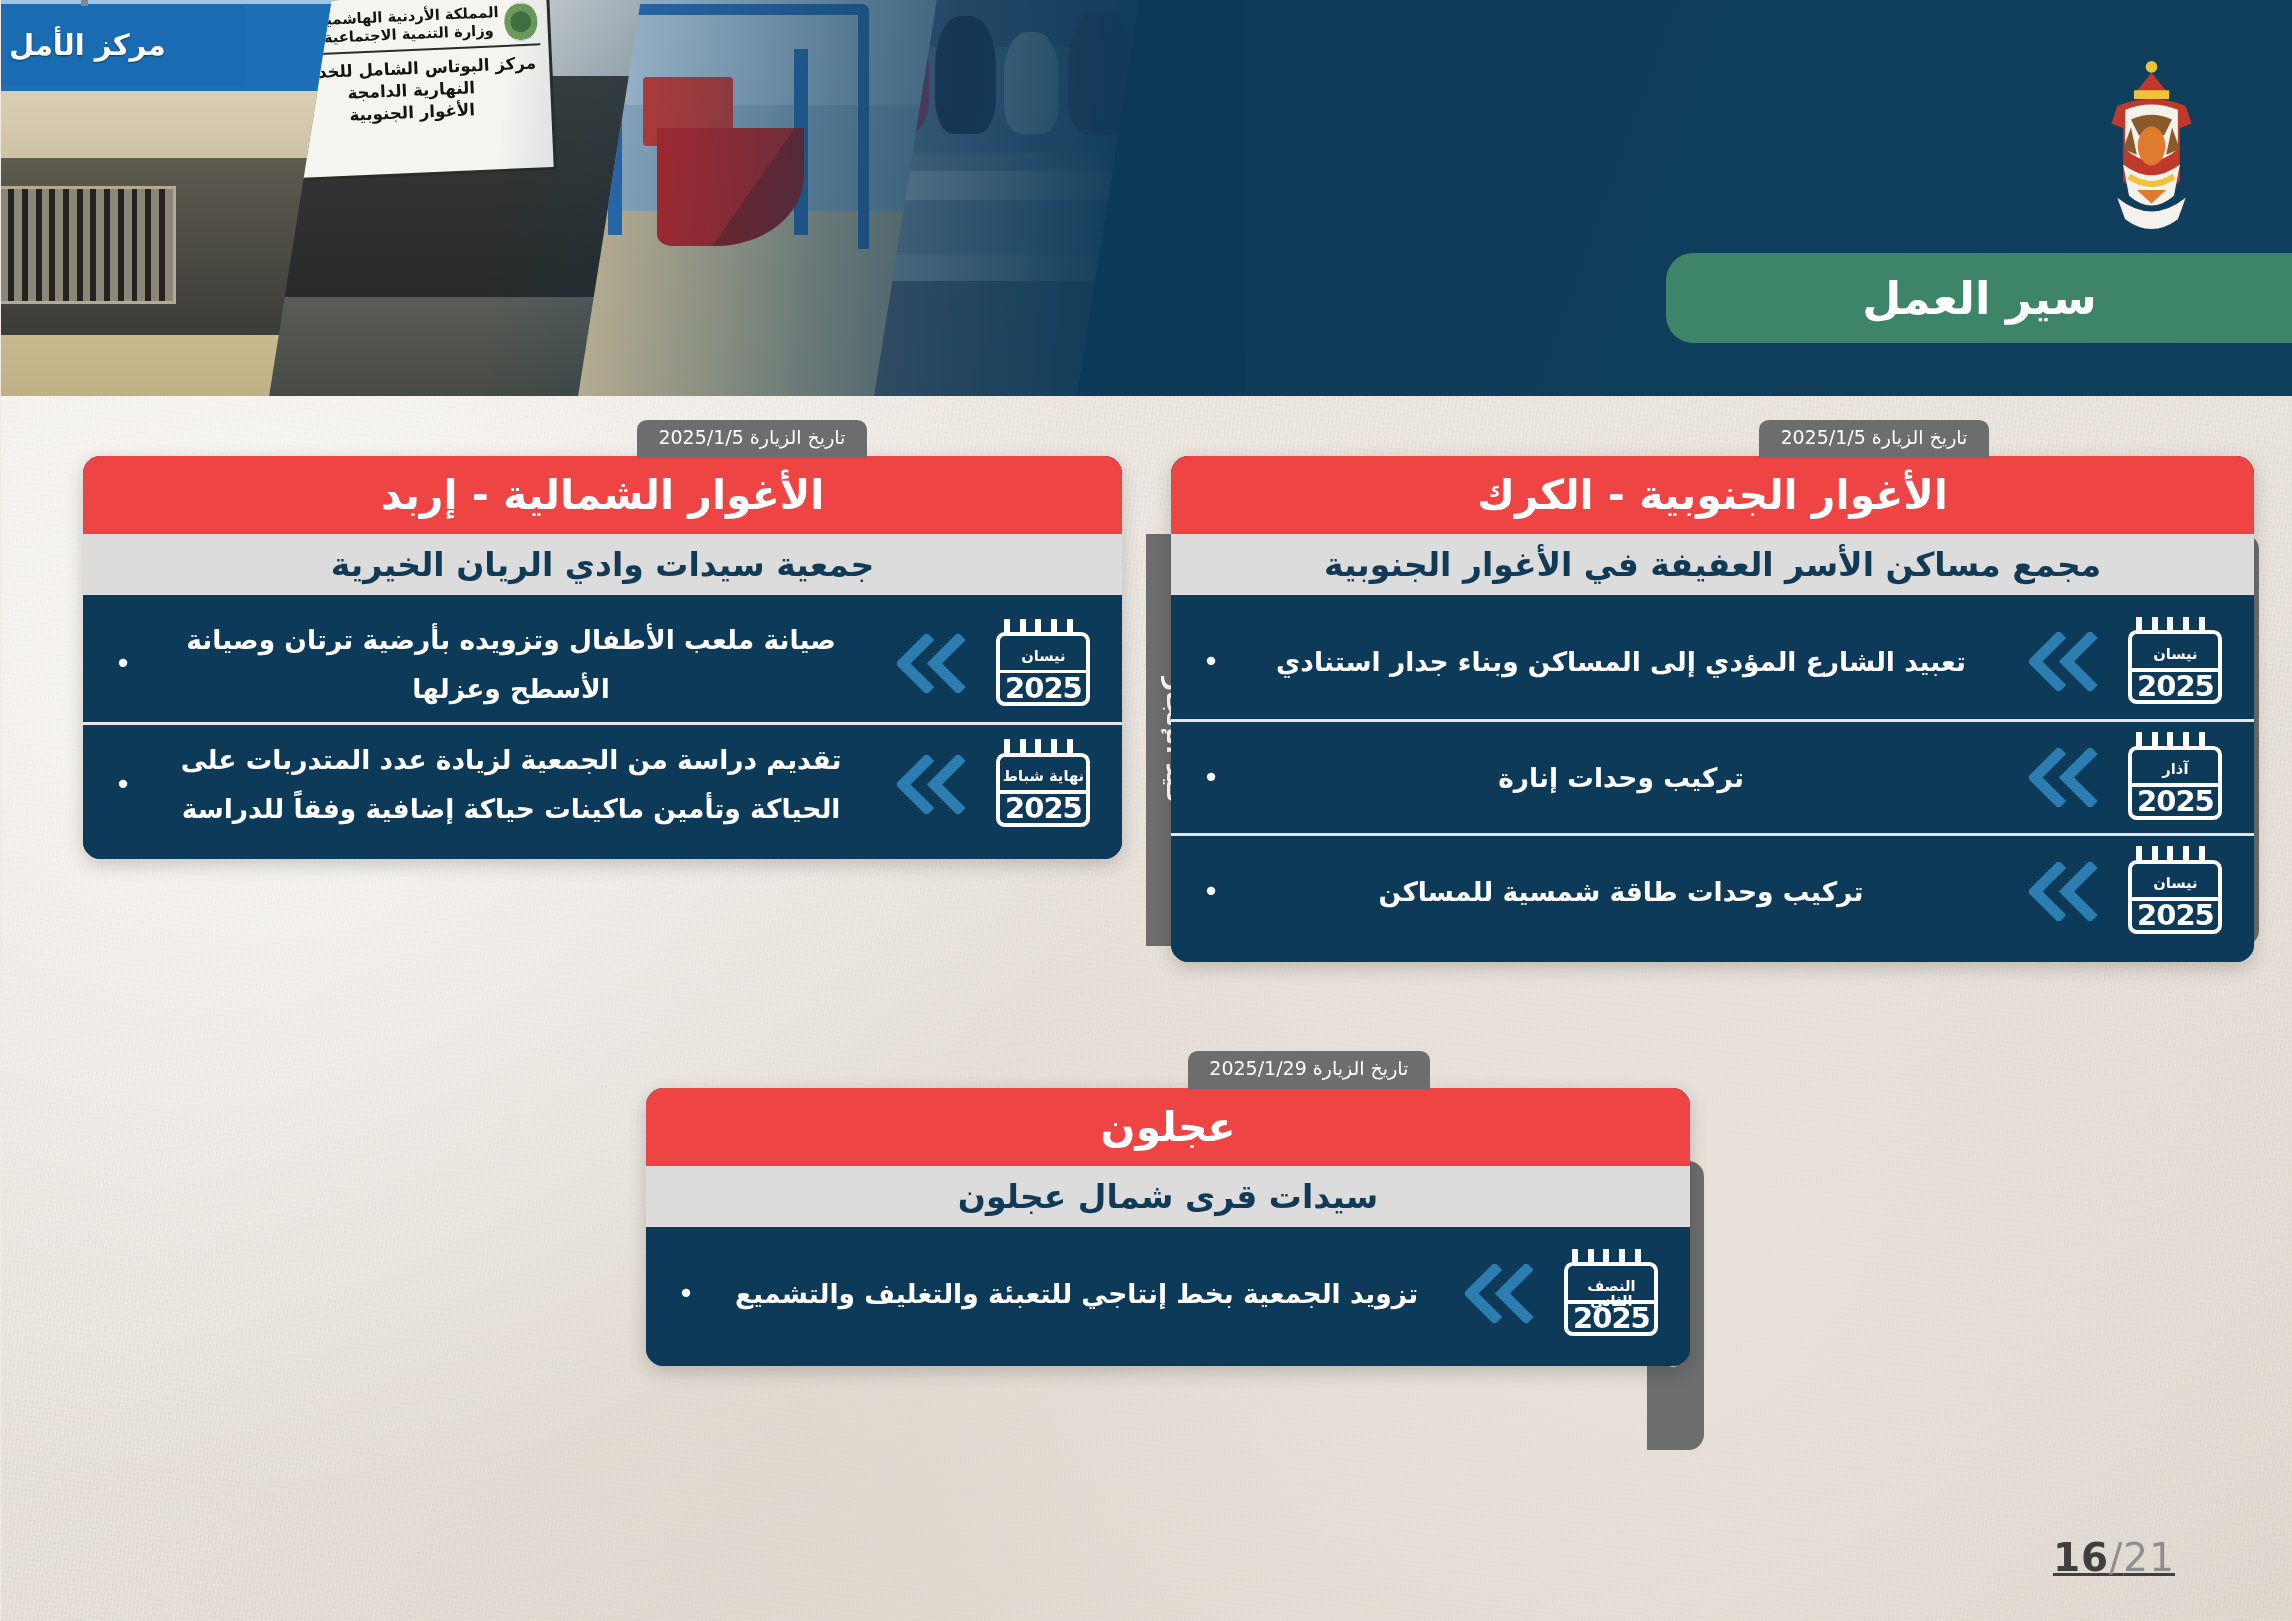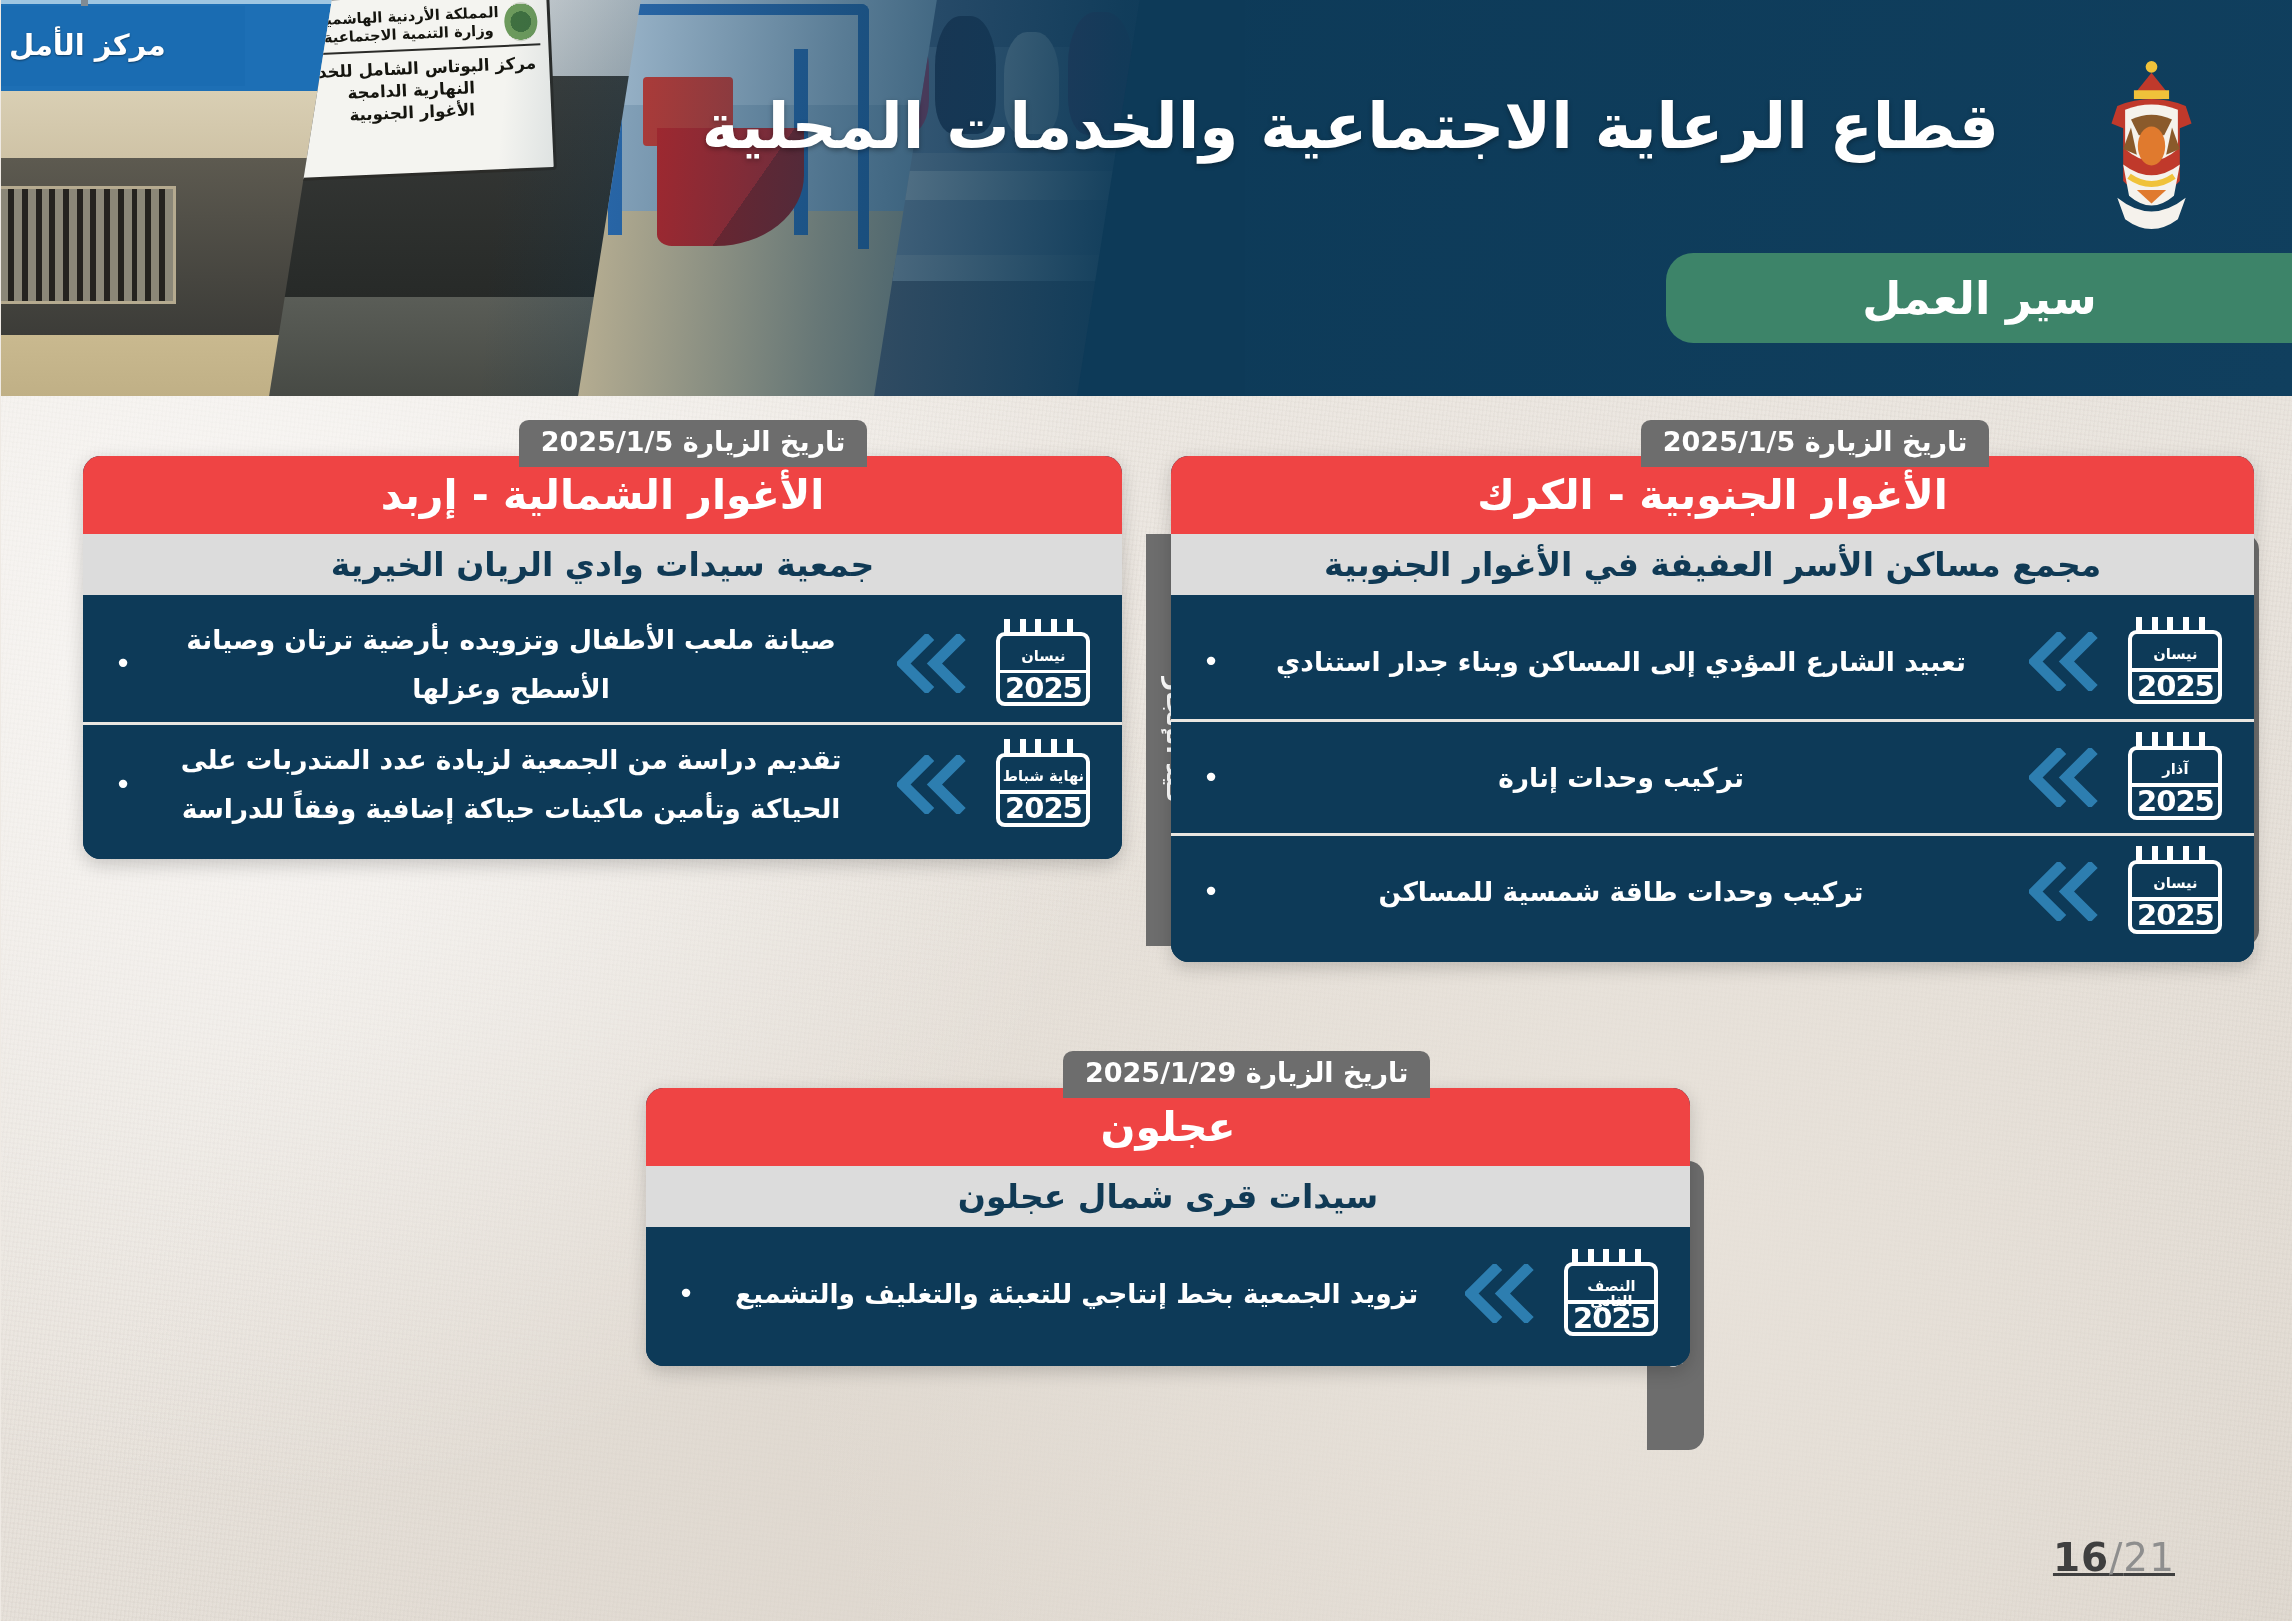--- a/index.html
+++ b/index.html
@@ -336,22 +336,22 @@
     line-height: 1;
     letter-spacing: -1px;
   }
 
   
   .visit-pill {
     position: absolute;
     background: #6d6d6d;
     color: #ffffff;
     border-radius: 9.8px 9.8px 0 0;
-    font-size: 27px;
-    font-weight: bold;
+    font-size: 19px;
+    font-weight: normal;
     padding: 5.9px 21.6px 9.8px 21.6px;
     white-space: nowrap;
     z-index: 1;
   }
 
   
   .status-tab {
     position: absolute;
     background: #6d6d6d;
     border-radius: 0 15.7px 15.7px 0;
@@ -445,21 +445,20 @@
           <div class="blob b6"></div>
           <div class="bench"></div>
           <div class="bench2"></div>
         </div>
       </div>
 
       <div class="photo-fade"></div>
       <div class="photo-edge"></div>
     </div>
 
-    <div class="header-title">قطاع الرعاية الاجتماعية والخدمات المحلية</div>
 
     <div class="crest-wrap">
       <svg viewBox="0 0 130 190" width="127" height="186" aria-hidden="true">
 
         <ellipse cx="65" cy="16" rx="6" ry="6" fill="#f0c23a"></ellipse>
         <path d="M49 42 L65 22 L81 42 Z" fill="#c0392b"></path>
         <rect x="47" y="40" width="36" height="9" fill="#f0c23a"></rect>
 
         <path d="M30 56 q35 -14 70 0 l6 18 -12 5 v54 q-29 32 -58 0 v-54 l-12 -5 z" fill="#c0392b"></path>
         <path d="M38 60 q27 -11 54 0 v40 q-27 24 -54 0 z" fill="#f5f2ec"></path>

